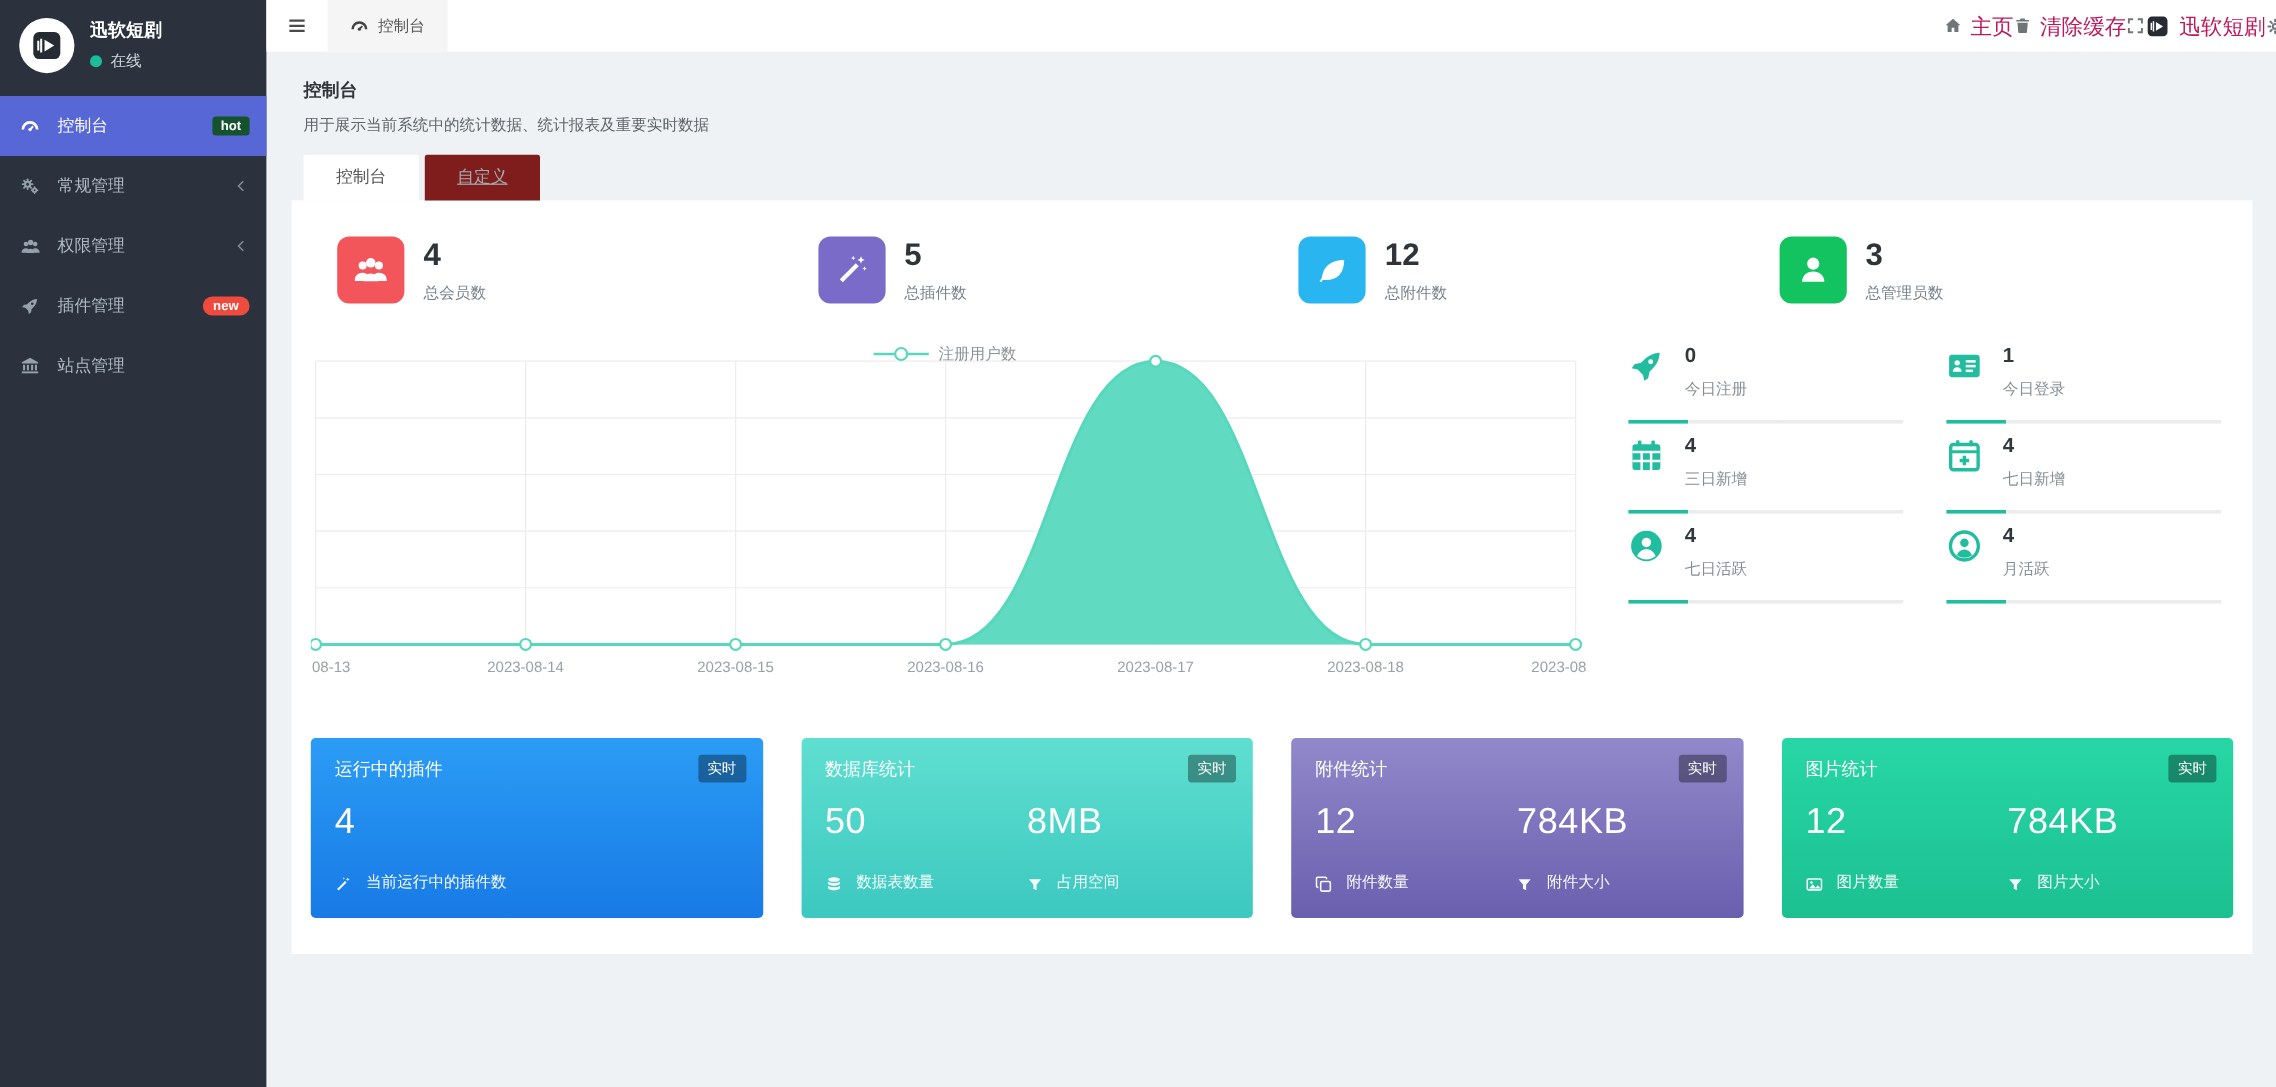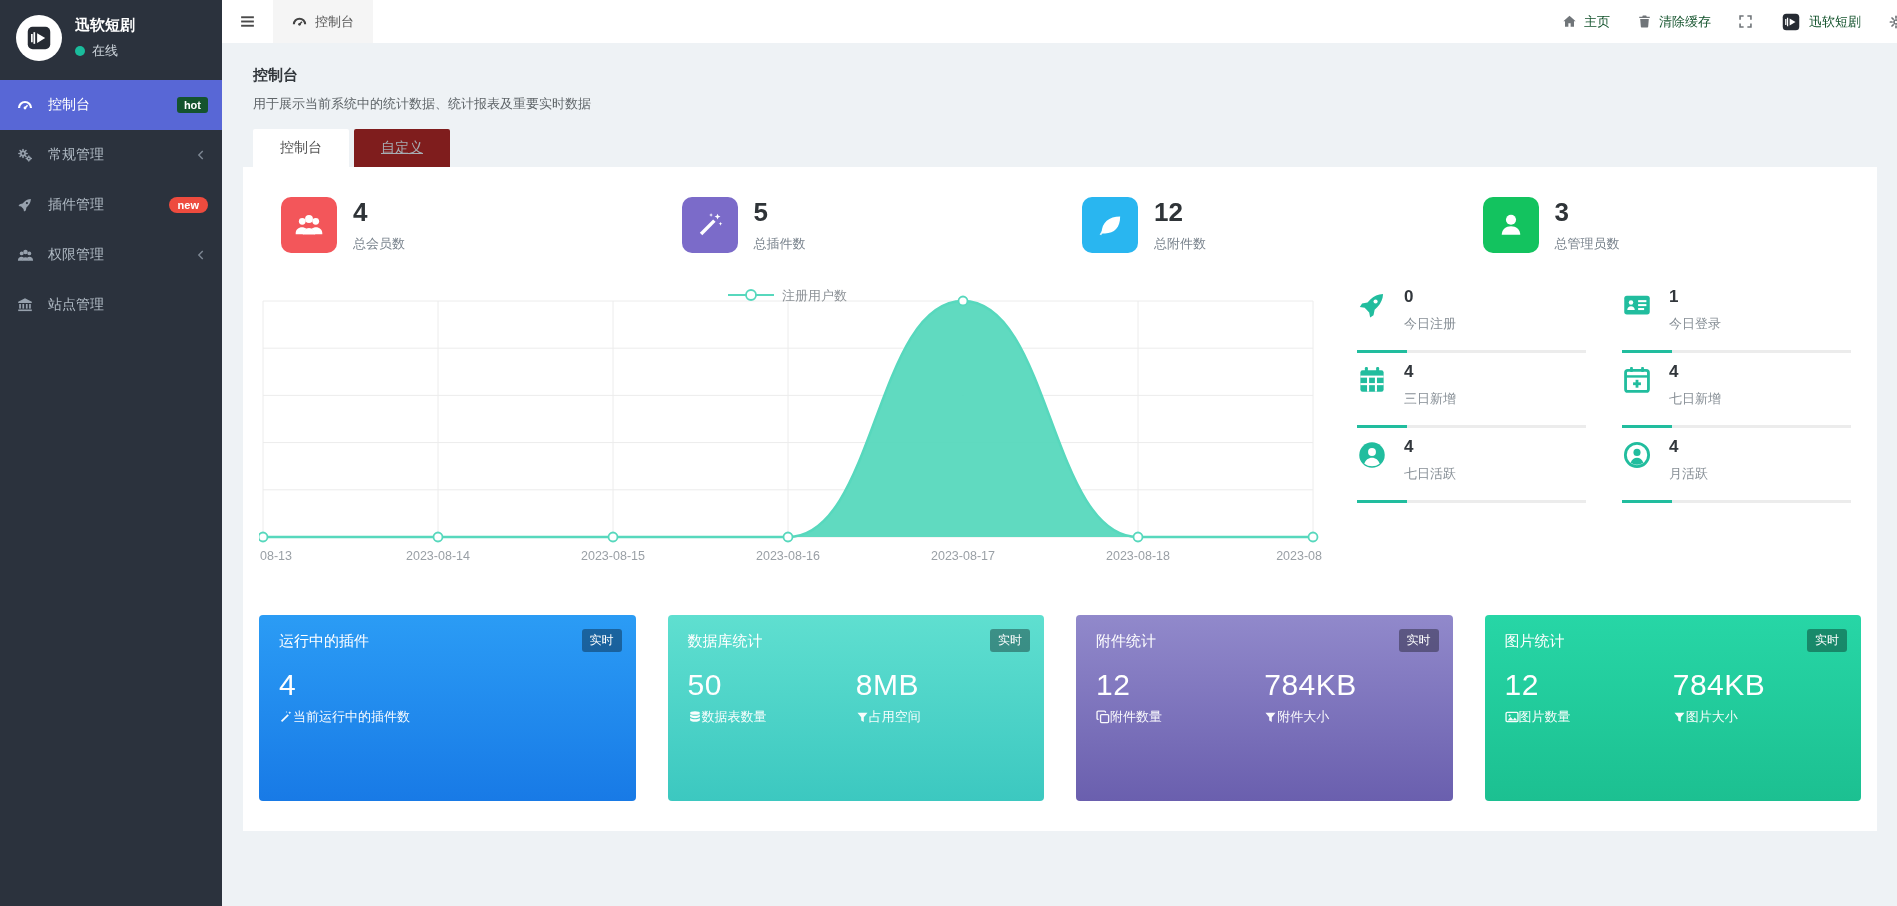--- a/index.html
+++ b/index.html
@@ -27,21 +27,21 @@
   .badge-hot { margin-left:auto; background:#14532d; color:#fff; font-size:11px; font-weight:bold; padding:2px 7px; border-radius:3px; }
   .badge-new { margin-left:auto; background:#ee4b3e; color:#fff; font-size:11px; font-weight:bold; padding:2px 9px; border-radius:9px; }
   .chevron { margin-left:auto; color:#7e8894; display:flex; }
 
   
   .main { flex:1; display:flex; flex-direction:column; min-width:0; }
   .topbar { height:43px; background:#fff; display:flex; align-items:center; flex-shrink:0; }
   .toggle { padding:0 17px; color:#4a4a4a; display:flex; cursor:pointer; }
   .nav-tab { height:100%; display:flex; align-items:center; gap:8px; padding:0 19px; background:#f5f5f5; color:#555; font-size:13px; cursor:pointer; }
   .nav-tab .mi-icon { display:flex; color:#444; }
-  .topbar-right { margin-left:auto; display:flex; align-items:center; gap:27px; color:#14532d; font-size:13px; }
+  .topbar-right { margin-left:auto; display:flex; align-items:center; color:#be185d; font-size:18px; }
   .top-link { display:flex; align-items:center; gap:7px; cursor:pointer; white-space:nowrap; }
   .top-link .mi-icon { display:flex; color:#707579; }
   .mini-logo { width:22px; height:22px; background:#fff; border-radius:3px; display:flex; }
   .gear-btn { margin-right:-7px; }
 
   .content { flex:1; padding:23px 20px 0 21px; overflow:hidden; }
   .page-title { font-size:15px; font-weight:bold; color:#32373c; padding-left:10px; }
   .page-sub { font-size:13px; color:#5f6569; margin-top:10px; padding-left:10px; }
   .tabs { display:flex; gap:5px; margin-top:16px; padding-left:10px; }
   .tab { height:38px; padding:0 27px; display:flex; align-items:center; font-size:14px; cursor:pointer; border-radius:2px 2px 0 0; }
@@ -62,27 +62,27 @@
   .mini-panel { flex:1; display:grid; grid-template-columns:1fr 1fr; column-gap:26px; align-content:start; padding-top:2px; }
   .mini-cell { margin-bottom:9px; }
   .mini-top { display:flex; gap:13px; }
   .mini-icon { width:34px; padding-top:3px; color:#21bd9e; flex-shrink:0; }
   .mini-value { font-size:17px; font-weight:bold; color:#32373c; }
   .mini-label { font-size:13px; color:#868e95; margin-top:8px; }
   .mini-underline { margin-top:17px; height:3px; width:96%; background:linear-gradient(90deg,#21bd9e 0 50px,#ececec 50px); }
 
   
   .cards-row { display:flex; gap:32px; margin-top:30px; }
-  .bigcard { flex:1; height:186px; border-radius:4px; color:#fff; padding:17px 20px; position:relative; }
+  .bigcard { flex:1; height:150px; border-radius:4px; color:#fff; padding:17px 20px; position:relative; }
   .bigcard-title { font-size:15px; }
   .badge-rt { position:absolute; right:14px; top:14px; background:rgba(0,0,0,.35); font-size:12px; padding:3px 8px; border-radius:3px; }
   .card-metrics { display:flex; margin-top:17px; }
   .metric { flex:1; }
   .metric-value { font-size:30px; letter-spacing:.5px; }
-  .metric-label { margin-top:6px; font-size:13px; display:flex; align-items:center; gap:0; opacity:.96; }
+  .metric-label { margin-top:24px; font-size:13px; display:flex; align-items:flex-end; gap:12px; opacity:.96; }
   .metric-label .mi-icon { display:flex; }
   svg { display:block; }
 </style>
 </head>
 <body>
 
 <div class="app">
 
   <aside class="sidebar">
 
@@ -144,45 +144,45 @@
         </span>
         <span>常规管理</span>
         <span class="chevron">
           <svg viewBox="0 0 16 16" width="14" height="14">
               <path d="M10 3.5L5.5 8 10 12.5" fill="none" stroke="currentColor" stroke-width="1.6"></path>
             </svg>
         </span>
       </li>
       <li class="menu-item">
         <span class="mi-icon">
-          <svg viewBox="0 0 16 16" width="16" height="16" fill="currentColor">
-              <path d="M13.9 2.1c-2.6.1-5 1.2-6.8 3L5.6 6.6l-2.9.6L1.5 9l2.6.5L6.5 12l.5 2.6 1.8-1.2.6-2.9 1.5-1.5c1.8-1.8 2.9-4.2 3-6.9z"></path>
-              <circle cx="9.9" cy="6.1" r="1.1" fill="#2b323d"></circle>
-            </svg>
-        </span>
-        <span>插件管理</span>
-        <span class="badge-new">new</span>
-      </li>
-      <li class="menu-item">
-        <span class="mi-icon">
           <svg viewBox="0 0 16 16" width="17" height="17" fill="currentColor">
               <circle cx="4.4" cy="6" r="1.8"></circle>
               <circle cx="11.6" cy="6" r="1.8"></circle>
               <circle cx="8" cy="4.8" r="2.1"></circle>
               <path d="M.9 12.4c0-1.9 1.5-3.2 3.4-3.2.8 0 1.6.3 2.2.8-.9.7-1.4 1.7-1.4 2.9H.9z"></path>
               <path d="M15.1 12.4c0-1.9-1.5-3.2-3.4-3.2-.8 0-1.6.3-2.2.8.9.7 1.4 1.7 1.4 2.9h4.2z"></path>
               <path d="M4.7 13c0-1.9 1.4-3.4 3.3-3.4s3.3 1.5 3.3 3.4z"></path>
             </svg>
         </span>
         <span>权限管理</span>
         <span class="chevron">
           <svg viewBox="0 0 16 16" width="14" height="14">
               <path d="M10 3.5L5.5 8 10 12.5" fill="none" stroke="currentColor" stroke-width="1.6"></path>
             </svg>
         </span>
+      </li>
+      <li class="menu-item">
+        <span class="mi-icon">
+          <svg viewBox="0 0 16 16" width="16" height="16" fill="currentColor">
+              <path d="M13.9 2.1c-2.6.1-5 1.2-6.8 3L5.6 6.6l-2.9.6L1.5 9l2.6.5L6.5 12l.5 2.6 1.8-1.2.6-2.9 1.5-1.5c1.8-1.8 2.9-4.2 3-6.9z"></path>
+              <circle cx="9.9" cy="6.1" r="1.1" fill="#2b323d"></circle>
+            </svg>
+        </span>
+        <span>插件管理</span>
+        <span class="badge-new">new</span>
       </li>
       <li class="menu-item">
         <span class="mi-icon">
           <svg viewBox="0 0 16 16" width="16" height="16" fill="currentColor">
               <path d="M8 1.2L1.2 4.8v1.1h13.6V4.8z"></path>
               <rect x="2.2" y="7" width="1.7" height="4.6"></rect>
               <rect x="5.4" y="7" width="1.7" height="4.6"></rect>
               <rect x="8.9" y="7" width="1.7" height="4.6"></rect>
               <rect x="12.1" y="7" width="1.7" height="4.6"></rect>
               <rect x="1.2" y="12.5" width="13.6" height="1.6"></rect>

